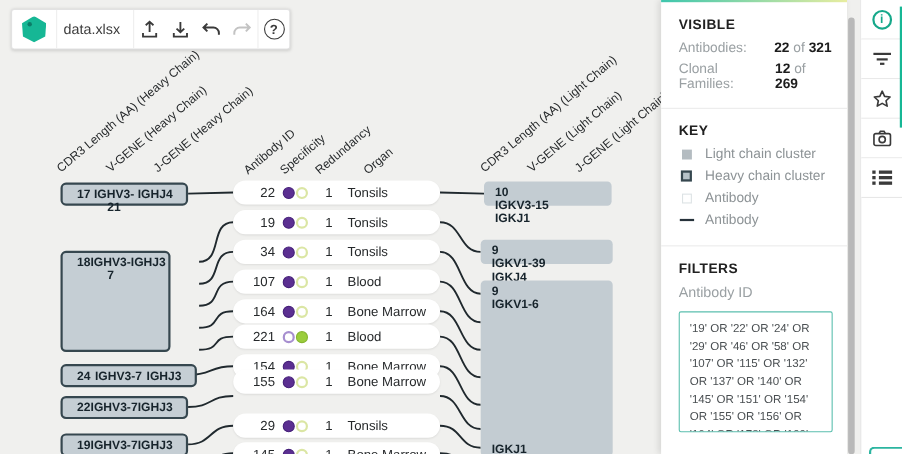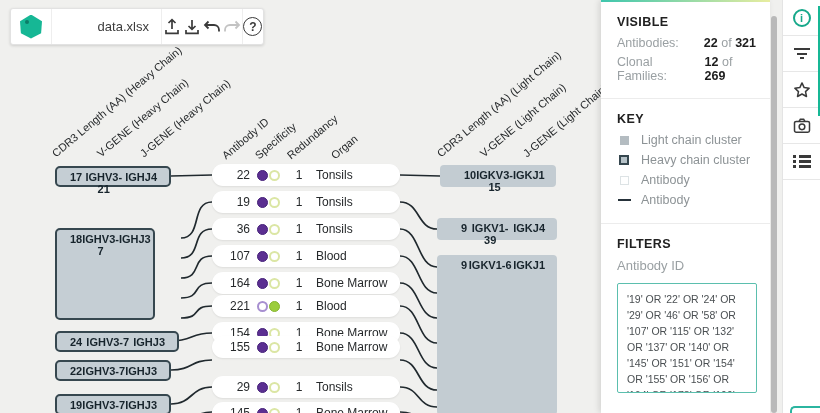--- a/index.html
+++ b/index.html
@@ -10,38 +10,38 @@
   
   .toolbar { position:absolute; left:10px; top:8px; height:37px; width:254px;
     background:#fff; border:1px solid #e2e2e2; border-radius:3px;
     display:flex; align-items:center; box-shadow:0 1px 3px rgba(0,0,0,.14); z-index:30; }
   .tb-cell { display:flex; align-items:center; justify-content:center; height:100%; padding:0 9px; }
   .tb-sep { width:1px; height:100%; background:#eee; }
   .logo { width:22px; height:24px; background:#16b795;
     clip-path:polygon(50% 0,100% 28%,96% 78%,50% 100%,4% 78%,0 28%); position:relative; }
   .logo::after { content:""; position:absolute; left:5px; top:5px; width:4px; height:4px;
     border-radius:50%; background:#0b7d68; }
-  .filename { font-size:13px; color:#3c3c3c; padding:0 12px 0 6px;margin-left:40px; }
+  .filename { font-size:13px; color:#3c3c3c; padding:0 12px 0 6px; }
   .icon-btn { width:34px; height:100%; display:flex; align-items:center; justify-content:center; cursor:pointer; }
   .icon-btn svg { stroke:#3a3a3a; }
   .icon-btn.disabled svg { stroke:#c3c3c3; }
   .help-circle { width:19px; height:19px; border:1.8px solid #3a3a3a; border-radius:50%;
     display:flex; align-items:center; justify-content:center; font-size:12px; font-weight:bold; color:#3a3a3a; }
 
   
   #canvas { position:absolute; left:0; top:0; width:601px; height:413px; overflow:hidden; }
   .rot { position:absolute; transform:rotate(-40deg); transform-origin:0 100%;
     white-space:nowrap; font-size:11px; line-height:14px; color:#26292b; }
 
   .hbox { position:absolute; background:#c5ced4; border:2px solid #36474f; border-radius:5px;
     display:flex; align-items:flex-start; font-size:11px; font-weight:bold; color:#17242c;
     padding:3px 12px 0 13px; cursor:pointer; }
   .lbox { position:absolute; background:#c3ccd2; border-radius:4px;
     display:flex; align-items:flex-start; font-size:11px; font-weight:bold; color:#17242c;
-    padding:4px 12px 0 24px; cursor:pointer; }
+    padding:4px 12px 0 10px; cursor:pointer;flex-direction:column; }
   .bx-v { flex:1; text-align:center; }
 
   .ab-row { position:absolute; left:212px; width:188px; height:22px; background:#fff;
     border-radius:11px; box-shadow:0 1px 2px rgba(0,0,0,.08);
     display:flex; align-items:center; font-size:12px; color:#26292b; cursor:pointer; }
   .col-id { width:38px; text-align:right; }
   .col-spec { width:36px; display:flex; align-items:center; justify-content:center; gap:0; }
   .dot { width:11px; height:11px; border-radius:50%; }
   .d1 { background:#5b2f91; border:1.5px solid #46217a; }
   .d2 { background:#fff; border:2px solid #dbe6a4; margin-left:1px; }
@@ -177,21 +177,21 @@
     <div class="ab-row" style="top:191px">
       <span class="col-id">19</span>
       <span class="col-spec">
           <span class="dot d1"></span>
           <span class="dot d2"></span>
         </span>
       <span class="col-red">1</span>
       <span class="col-organ">Tonsils</span>
     </div>
     <div class="ab-row" style="top:218px">
-      <span class="col-id">36</span>
+      <span class="col-id">34</span>
       <span class="col-spec">
           <span class="dot d1"></span>
           <span class="dot d2"></span>
         </span>
       <span class="col-red">1</span>
       <span class="col-organ">Tonsils</span>
     </div>
     <div class="ab-row" style="top:245px">
       <span class="col-id">107</span>
       <span class="col-spec">

